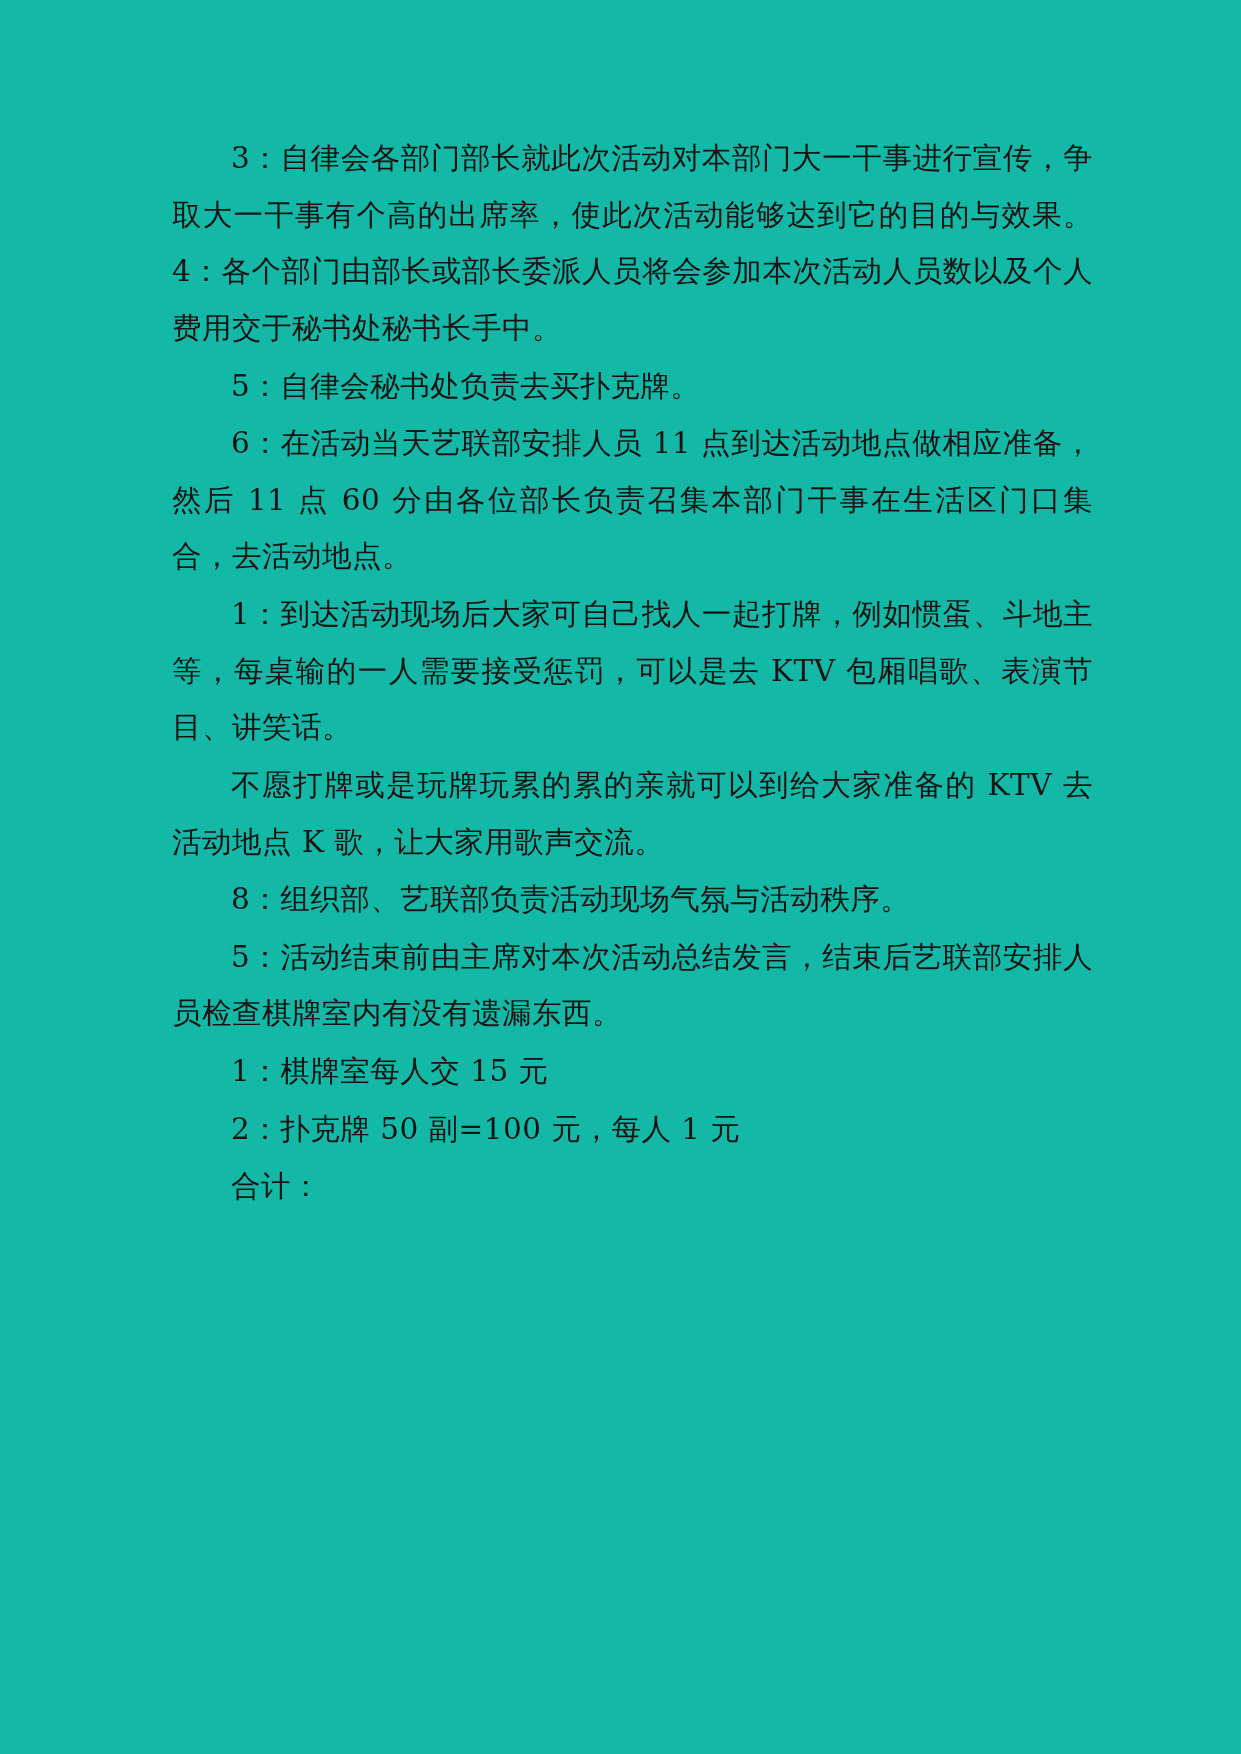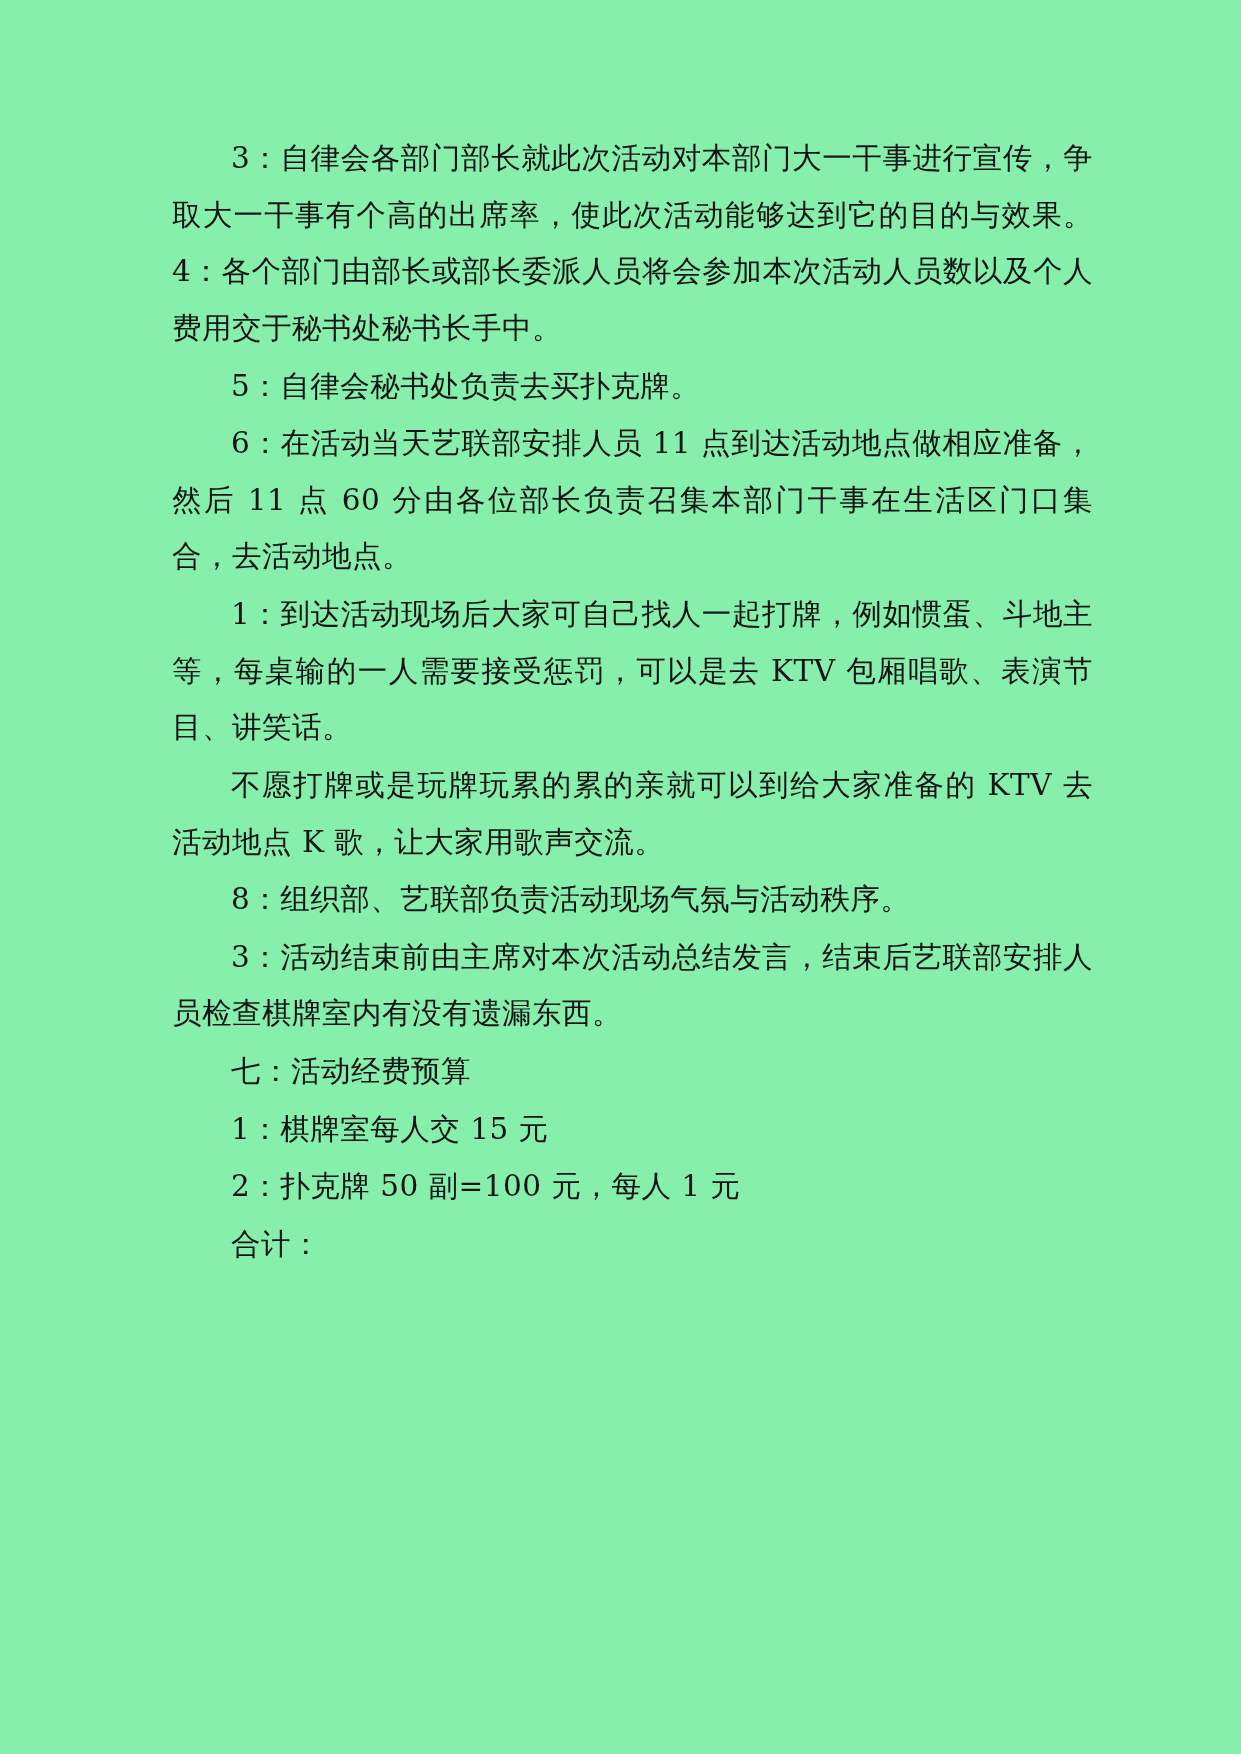--- a/index.html
+++ b/index.html
@@ -12,21 +12,21 @@
     height: 1754px;
     font-family: "DejaVu Serif", "Liberation Serif", serif;
     color: #1a1a1a;
   }
   .page {
     position: relative;
     width: 1241px;
     height: 1754px;
     box-sizing: border-box;
     padding: 130px 148px 120px 172px;
-    background: #86efac;
+    background: #14b8a6;
   }
   .doc-body {
     font-size: 29.5px;
     line-height: 1.92;
     text-align: justify;
     text-justify: inter-ideograph;
     letter-spacing: 0.5px;
     color: #141414;
   }
   .para {
@@ -39,19 +39,18 @@
 <body>
 
 <div class="page">
   <div class="doc-body">
     <p class="para">3：自律会各部门部长就此次活动对本部门大一干事进行宣传，争取大一干事有个高的出席率，使此次活动能够达到它的目的与效果。4：各个部门由部长或部长委派人员将会参加本次活动人员数以及个人费用交于秘书处秘书长手中。</p>
     <p class="para">5：自律会秘书处负责去买扑克牌。</p>
     <p class="para">6：在活动当天艺联部安排人员 11 点到达活动地点做相应准备，然后 11 点 60 分由各位部长负责召集本部门干事在生活区门口集合，去活动地点。</p>
     <p class="para">1：到达活动现场后大家可自己找人一起打牌，例如惯蛋、斗地主等，每桌输的一人需要接受惩罚，可以是去 KTV 包厢唱歌、表演节目、讲笑话。</p>
     <p class="para">不愿打牌或是玩牌玩累的累的亲就可以到给大家准备的 KTV 去活动地点 K 歌，让大家用歌声交流。</p>
     <p class="para">8：组织部、艺联部负责活动现场气氛与活动秩序。</p>
-    <p class="para">3：活动结束前由主席对本次活动总结发言，结束后艺联部安排人员检查棋牌室内有没有遗漏东西。</p>
-    <p class="para">七：活动经费预算</p>
+    <p class="para">5：活动结束前由主席对本次活动总结发言，结束后艺联部安排人员检查棋牌室内有没有遗漏东西。</p>
     <p class="para">1：棋牌室每人交 15 元</p>
     <p class="para">2：扑克牌 50 副=100 元，每人 1 元</p>
     <p class="para">合计：</p>
   </div>
 </div>
 
 </body></html>

